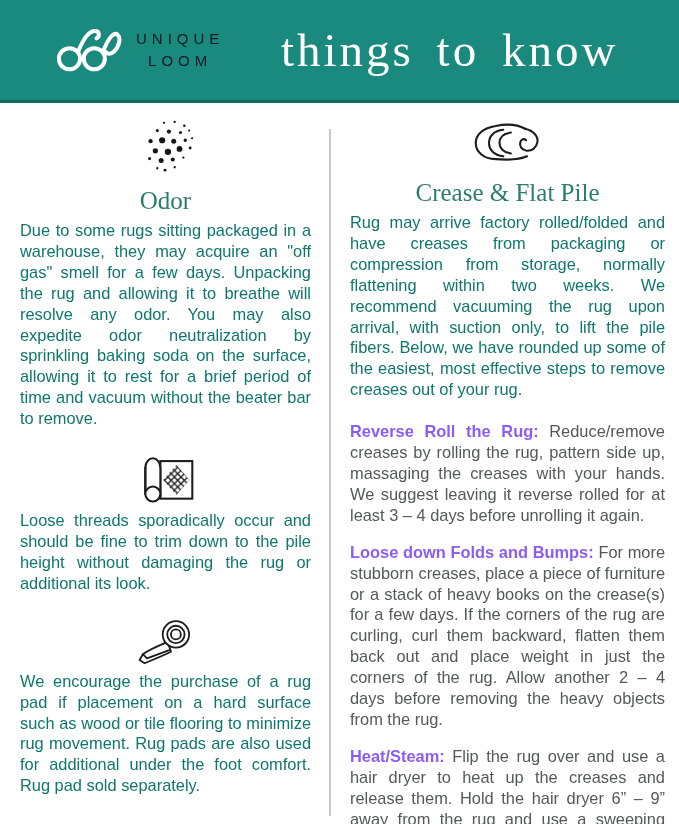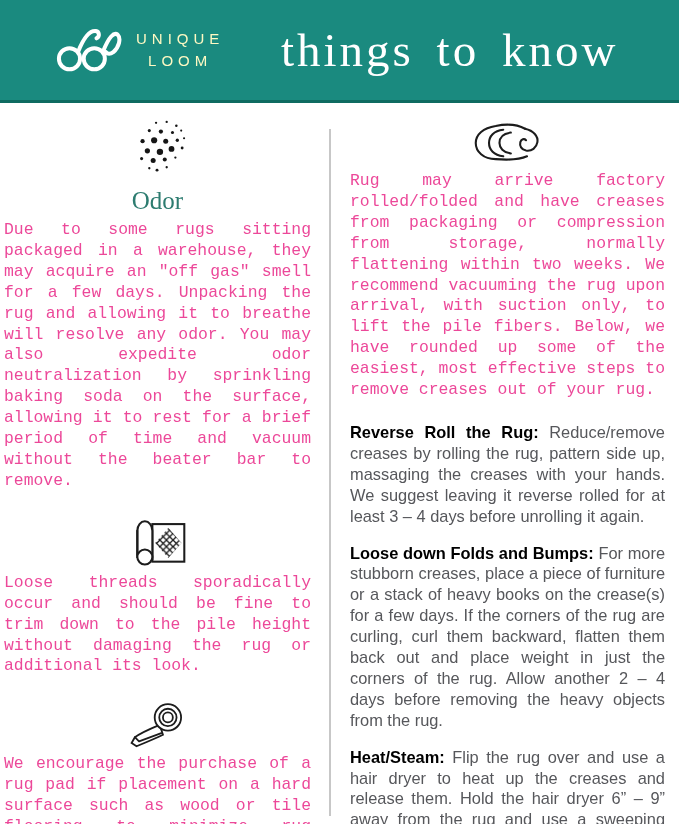--- a/index.html
+++ b/index.html
@@ -17,21 +17,21 @@
     height: 103px;
     background: #1a8a7f;
     border-bottom: 3px solid #0f6b61;
     display: flex;
     align-items: center;
     padding-left: 52px;
   }
   .logo-mark { flex: 0 0 auto; }
   .brand {
     margin-left: 14px;
-    color: #fef9c3;
+    color: #0f172a;
     font-size: 15px;
     letter-spacing: 5px;
     line-height: 1.45;
     text-align: center;
     font-weight: 400;
   }
   .header-title {
     flex: 1;
     text-align: center;
     color: #ffffff;
@@ -44,46 +44,45 @@
     padding-left: 10px;
     white-space: nowrap;
   }
   
   .main {
     display: flex;
     padding-top: 16px;
     height: 721px;
   }
   .col { font-size: 16.4px; }
-  .col.left  { width: 329px; padding: 0 18px 0 4px; }
+  .col.left  { width: 329px; padding: 0 18px 0 20px; }
   .divider   { width: 2px; background: #c7c7c7; margin-top: 10px; margin-bottom: 8px; }
   .col.right { flex: 1; padding: 0 14px 0 19px; }
   .icon-row { text-align: center; }
   .section { margin-bottom: 21px; }
   h2.sec-heading {
     font-family: "Liberation Serif", serif;
     font-weight: 400;
     font-size: 25px;
     color: #2d7c70;
     text-align: center;
     margin: 8px 0 5px 0;
   }
   p.sec-body {
-    color: #ec4899;
+    color: #0f766e;
     line-height: 1.275;
     text-align: justify;
-    font-family: Liberation Mono, monospace;
   }
   p.tip {
     color: #56575b;
     line-height: 1.275;
     text-align: justify;
     margin-top: 16px;
   }
-  p.tip b { color: #000000; font-weight: 700; }
+  p.tip b { color: #8b5cf6; font-weight: 700; }
   svg .ln { fill: none; stroke: #1c1c1c; stroke-width: 2.2; stroke-linecap: round; stroke-linejoin: round; }
   svg .lnw { fill: #ffffff; stroke: #1c1c1c; stroke-width: 2.2; }
 </style>
 </head>
 <body>
 
 <div class="page">
 
   <div class="header">
     <svg class="logo-mark" width="70" height="56" viewBox="0 0 96 70">
@@ -180,20 +179,21 @@
         <div class="icon-row">
           <svg width="74" height="48" viewBox="0 0 78 50">
             <g class="ln">
               <path d="M57 10 C48 5 36 5 26 7 C13 9 5 16 5 25 C5 34 13 42 26 42 C38 43 50 43 59 39"></path>
               <path d="M34 11 C24 12 19 18 19 25 C19 32 24 38 34 39"></path>
               <path d="M42 14 C34 15 30 19 30 25 C30 30 34 35 42 36"></path>
               <path d="M57 10 C66 12 71 18 70 24 C69 30 64 34 58 33 C53 32 51 28 52 24 C53 21 56 20 58 22"></path>
             </g>
           </svg>
         </div>
+        <h2 class="sec-heading">Crease &amp; Flat Pile</h2>
         <p class="sec-body">Rug may arrive factory rolled/folded and have creases from packaging or compression from storage, normally flattening within two weeks. We recommend vacuuming the rug upon arrival, with suction only, to lift the pile fibers. Below, we have rounded up some of the easiest, most effective steps to remove creases out of your rug.</p>
       </div>
 
       <p class="tip"><b>Reverse Roll the Rug:</b><span> Reduce/remove creases by rolling the rug, pattern side up, massaging the creases with your hands. We suggest leaving it reverse rolled for at least 3 – 4 days before unrolling it again.</span></p>
 
       <p class="tip"><b>Loose down Folds and Bumps:</b><span> For more stubborn creases, place a piece of furniture or a stack of heavy books on the crease(s) for a few days. If the corners of the rug are curling, curl them backward, flatten them back out and place weight in just the corners of the rug. Allow another 2 – 4 days before removing the heavy objects from the rug.</span></p>
 
       <p class="tip"><b>Heat/Steam:</b><span> Flip the rug over and use a hair dryer to heat up the creases and release them. Hold the hair dryer 6” – 9” away from the rug and use a sweeping motion. It's possible to melt rug fibers, so use a low or medium heat setting and keep the hair dryer moving. Or you may also lightly steaming the backside of the rug in the affected areas.</span></p>
 
     </div>

